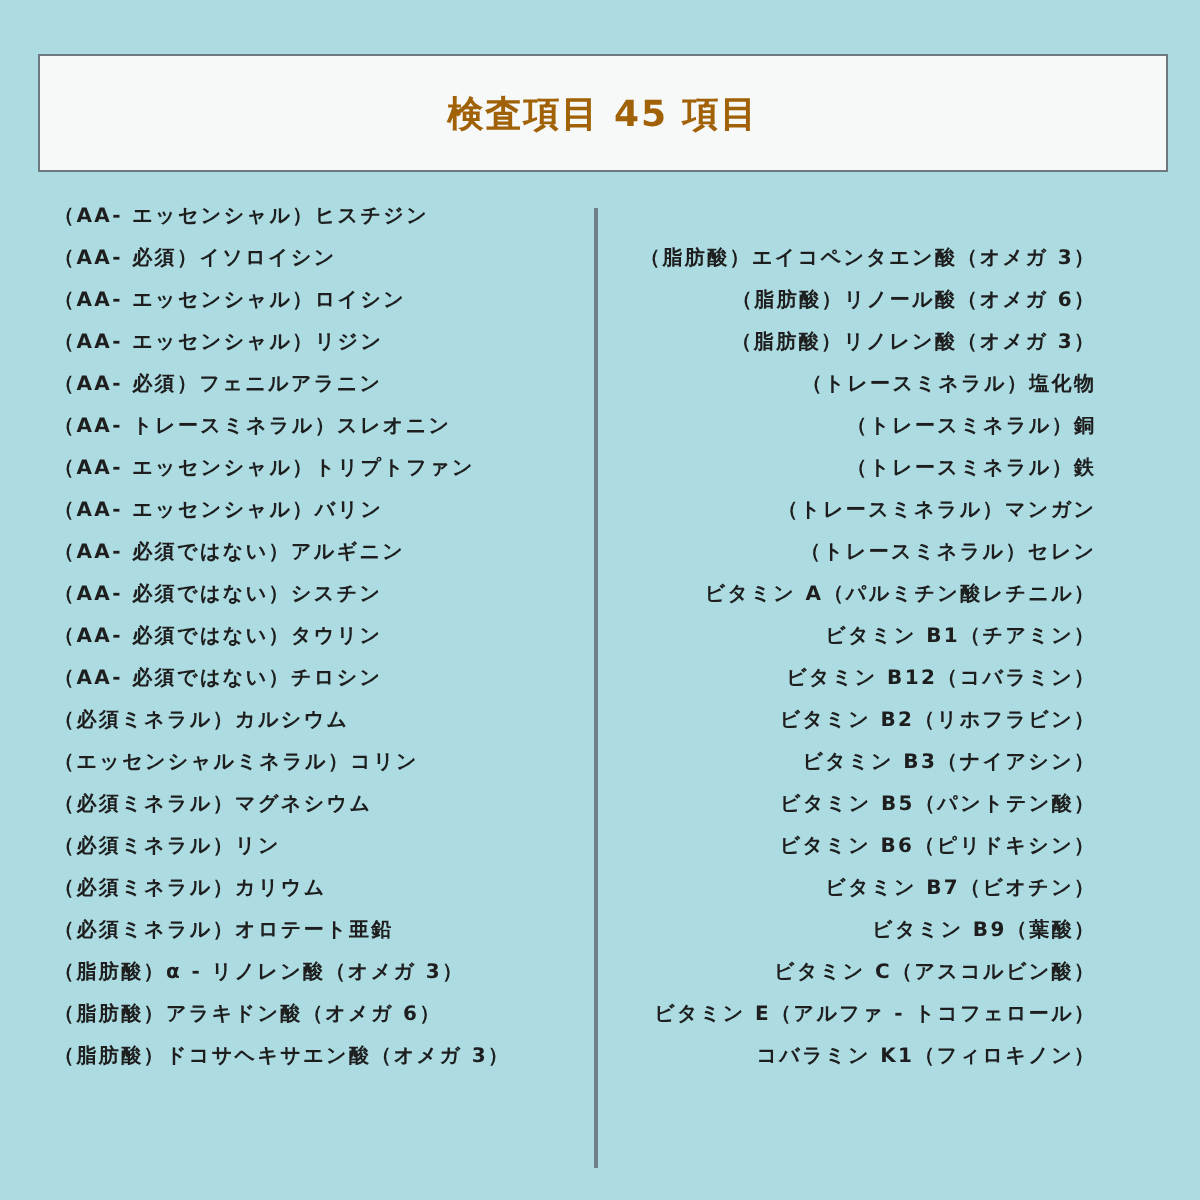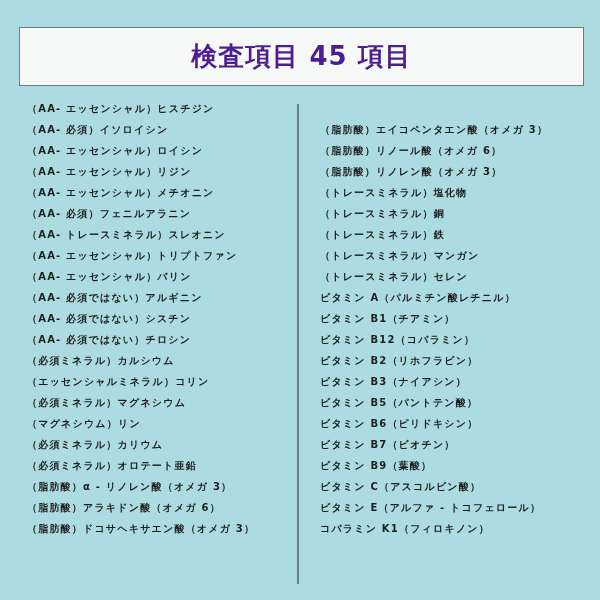--- a/index.html
+++ b/index.html
@@ -11,61 +11,61 @@
     color:#1e1e1e;
   }
   .header-box {
     position:absolute; left:19px; top:27px; width:565px; height:59px;
     box-sizing:border-box;
     background:#f7f8f8;
     border:1px solid #6c7a80;
     display:flex; align-items:center; justify-content:center;
   }
   .header-title {
-    font-size:26px; font-weight:bold; letter-spacing:1px; color:#4c1d95;
+    font-size:18px; font-weight:bold; letter-spacing:1px; color:#a16207;
   }
   .col {
     position:absolute; margin:0; padding:0; list-style:none;
   }
   .col li {
     height:21px; line-height:21px;
     font-size:10px; font-weight:bold; letter-spacing:1.2px;
     white-space:nowrap;
   }
   .col-left { left:27px; top:98px; }
-  .col-right { left:320px; top:119px; }
+  .col-right { left:320px; top:119px;text-align:right; }
   .divider {
     position:absolute; left:297px; top:104px; width:2px; height:480px;
     background:#6f8088;
   }
 </style>
 </head>
 <body>
 
 <div class="header-box">
   <span class="header-title">検査項目 45 項目</span>
 </div>
 
 <ul class="col col-left">
   <li>（AA- エッセンシャル）ヒスチジン</li>
   <li>（AA- 必須）イソロイシン</li>
   <li>（AA- エッセンシャル）ロイシン</li>
   <li>（AA- エッセンシャル）リジン</li>
-  <li>（AA- エッセンシャル）メチオニン</li>
   <li>（AA- 必須）フェニルアラニン</li>
   <li>（AA- トレースミネラル）スレオニン</li>
   <li>（AA- エッセンシャル）トリプトファン</li>
   <li>（AA- エッセンシャル）バリン</li>
   <li>（AA- 必須ではない）アルギニン</li>
   <li>（AA- 必須ではない）シスチン</li>
+  <li>（AA- 必須ではない）タウリン</li>
   <li>（AA- 必須ではない）チロシン</li>
   <li>（必須ミネラル）カルシウム</li>
   <li>（エッセンシャルミネラル）コリン</li>
   <li>（必須ミネラル）マグネシウム</li>
-  <li>（マグネシウム）リン</li>
+  <li>（必須ミネラル）リン</li>
   <li>（必須ミネラル）カリウム</li>
   <li>（必須ミネラル）オロテート亜鉛</li>
   <li>（脂肪酸）α - リノレン酸（オメガ 3）</li>
   <li>（脂肪酸）アラキドン酸（オメガ 6）</li>
   <li>（脂肪酸）ドコサヘキサエン酸（オメガ 3）</li>
 </ul>
 
 <div class="divider"></div>
 
 <ul class="col col-right">

